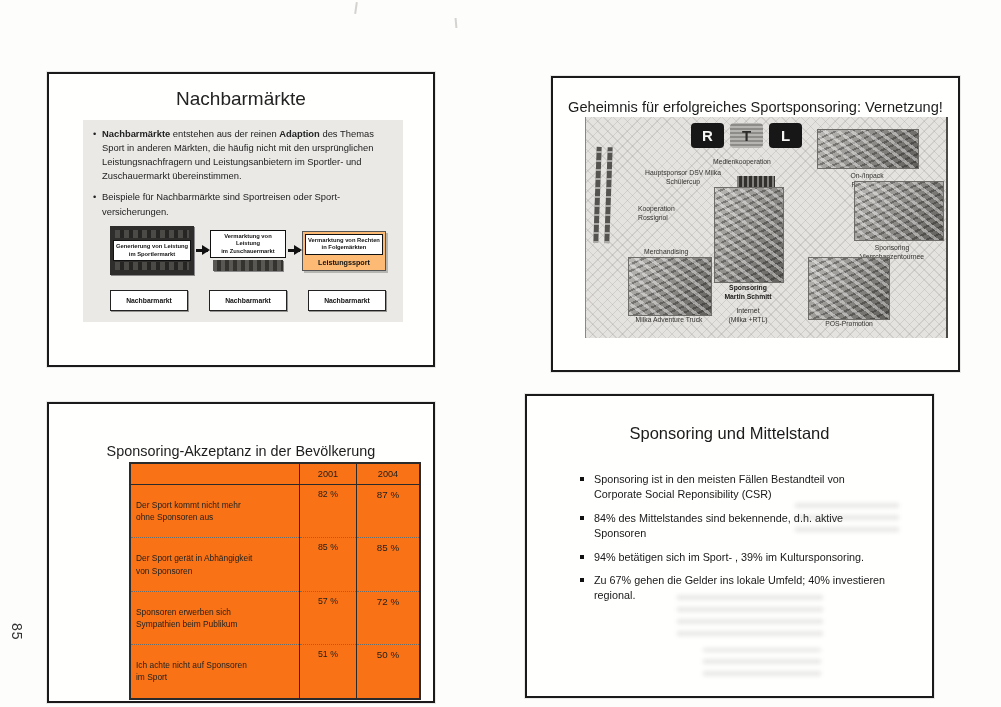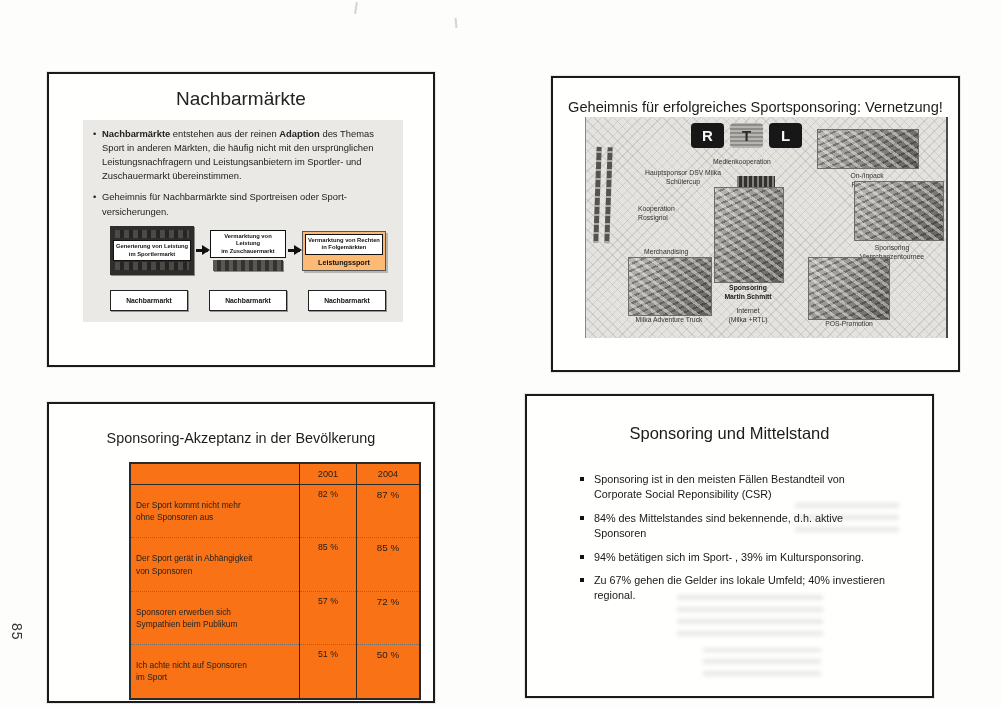--- a/index.html
+++ b/index.html
@@ -68,21 +68,21 @@
   .rtl .blk{width:33px;height:25px;border-radius:4px;background:#171717;color:#f5f5f3;
             font-weight:bold;font-size:15px;display:flex;align-items:center;justify-content:center;}
   .rtl .blk.mid{background:repeating-linear-gradient(0deg,#b7b5b1 0 2px,#8e8c88 2px 4px);color:#2c2b29;}
   .skis{position:absolute;left:9px;top:30px;display:flex;gap:6px;transform:rotate(2deg);}
   .ski{width:5px;height:96px;background:#55534f;
        background-image:repeating-linear-gradient(0deg,rgba(255,255,255,.5) 0 2px,transparent 2px 9px);}
   .chip{position:absolute;left:151px;top:59px;width:38px;height:13px;background:#33312e;
         background-image:repeating-linear-gradient(90deg,rgba(210,208,204,.5) 0 2px,transparent 2px 5px);}
 
   
-  .s3-title{margin:0;position:absolute;left:0;right:0;top:26px;text-align:center;
+  .s3-title{margin:0;position:absolute;left:0;right:0;top:39px;text-align:center;
             font-size:14.4px;font-weight:normal;color:#1c1c1c;}
   .s3-table{position:absolute;left:80px;top:58px;border-collapse:collapse;border:2px solid #2a2a2a;
             background:#f97316;}
   .s3-table th{font-size:9.2px;font-weight:normal;text-align:center;padding:5px 4px;
                border-left:1px solid #2a2a2a;border-bottom:1px solid #2a2a2a;}
   .s3-table td{border-left:1px solid #2a2a2a;border-top:1px dotted #6f6d69;vertical-align:top;}
   .s3-table tr > *:first-child{border-left:none;}
   .cell-label{width:158px;font-size:8.4px;line-height:1.45;padding:14px 5px;color:#222;}
   .cell-v{width:48px;text-align:center;font-size:8.8px;padding:4px 2px;}
   .cell-v4{width:54px;text-align:center;font-size:9.8px;padding:4px 2px;}
@@ -107,21 +107,21 @@
   <div class="pagenum">85</div>
   <div class="speck sp1"></div>
   <div class="speck sp2"></div>
 
   <section class="slide slide1">
     <h1 class="s1-title">Nachbarmärkte</h1>
     <div class="s1-panel">
       <div class="s1-bullet">
         <span class="bold">Nachbarmärkte</span><span> entstehen aus der reinen </span><span class="bold">Adaption</span><span> des Themas Sport in anderen Märkten, die häufig nicht mit den ursprünglichen Leistungsnachfragern und Leistungsanbietern im Sportler- und Zuschauermarkt übereinstimmen.</span>
       </div>
-      <div class="s1-bullet ml">Geheimnis für Nachbarmärkte sind Sportreisen oder Sport-
+      <div class="s1-bullet ml">Beispiele für Nachbarmärkte sind Sportreisen oder Sport-
 versicherungen.</div>
 
       <div class="diagram">
         <div class="drow1">
           <div class="colbox col1dark">
             <div class="band"></div>
             <div class="wbox ml">Generierung von Leistung
 im Sportlermarkt</div>
             <div class="band"></div>
           </div>

